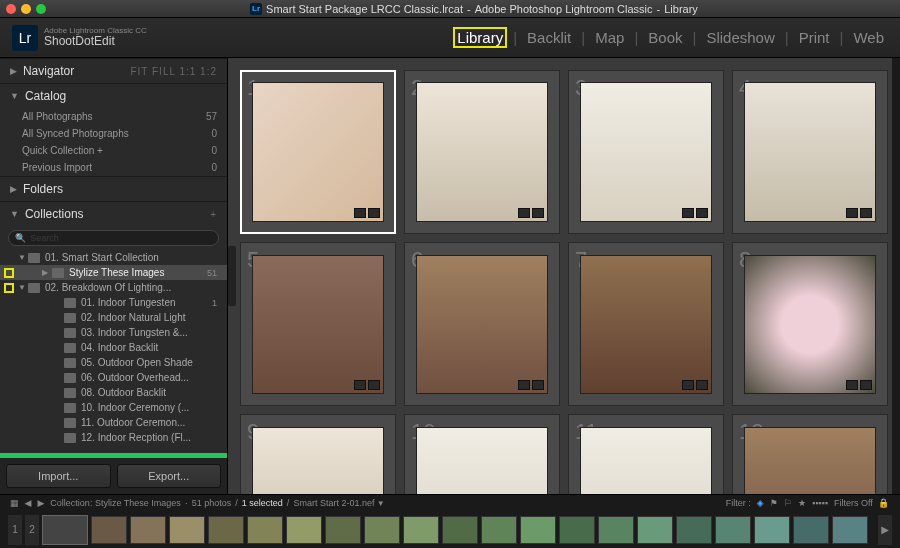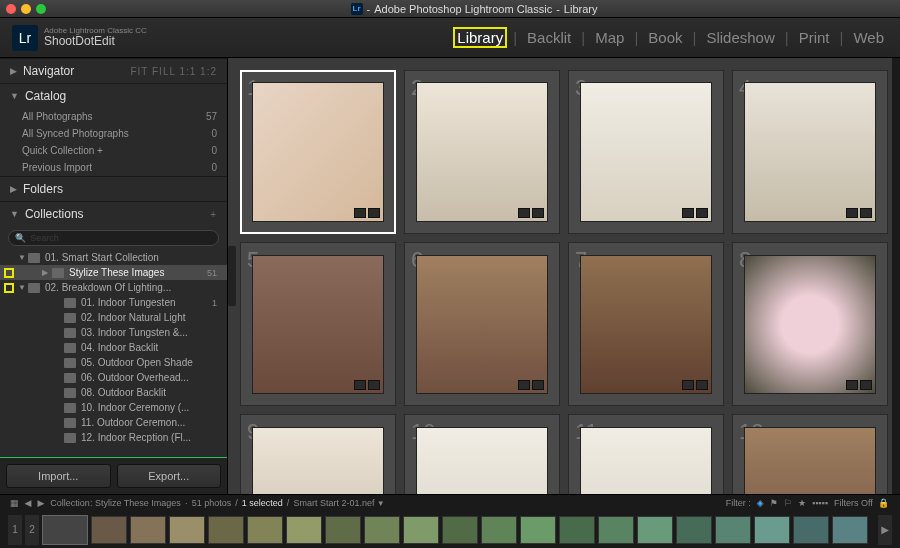--- a/index.html
+++ b/index.html
@@ -31,21 +31,21 @@
 .search{margin:4px 8px;padding:2px 6px;background:#1e1e1e;border:1px solid #444;border-radius:9px;font-size:9px;color:#666;display:flex;align-items:center;gap:4px}
 .coll-row{display:flex;align-items:center;padding:2px 10px 2px 18px;color:#aaa;cursor:pointer;position:relative;font-size:10px}
 .coll-row.sel{background:#4a4a4a;color:#eee}
 .coll-row .tw{width:10px;font-size:8px;color:#888}
 .coll-row .ic{width:12px;height:10px;background:#666;margin-right:5px;border-radius:1px}
 .coll-row .lbl{white-space:nowrap;overflow:hidden;text-overflow:ellipsis;flex:1}
 .coll-row .cnt{margin-left:auto;color:#888;font-size:9px;padding-left:4px}
 .coll-row.sub{padding-left:42px}
 .coll-row.sub2{padding-left:54px}
 .hl-box{position:absolute;left:4px;width:10px;height:10px;border:2px solid #e8e800;pointer-events:none}
-.left-btns{display:flex;gap:6px;padding:6px;background:#222;border-top:1px solid #22c55e;margin-top:auto}
+.left-btns{display:flex;gap:6px;padding:6px;background:#222;border-top:5px solid #22c55e;margin-top:auto}
 .left-btns button{flex:1;background:linear-gradient(#3a3a3a,#2e2e2e);border:1px solid #111;color:#bbb;font-size:11px;padding:5px 0;border-radius:3px;cursor:pointer}
 .main{flex:1;background:#3a3a3a;overflow:auto;position:relative}
 .grid{display:grid;grid-template-columns:repeat(4,1fr);gap:8px;padding:12px}
 .cell{position:relative;aspect-ratio:.95;background:#4a4a4a;border:1px solid #2a2a2a;display:flex;align-items:center;justify-content:center}
 .cell.sel{outline:2px solid #fff;outline-offset:-2px}
 .cell .num{position:absolute;top:4px;left:6px;font-size:22px;color:rgba(255,255,255,.25);font-weight:300}
 .thumb{width:86%;height:86%;background:#999;border:1px solid #222;position:relative}
 .badge-strip{position:absolute;bottom:3px;right:3px;display:flex;gap:2px}
 .badge-strip span{width:12px;height:10px;background:#2a2a2a;border:1px solid #111}
 .t1{background:linear-gradient(135deg,#e8d5c5,#d4b89a)}
@@ -72,20 +72,21 @@
 <body>
 
 <div class="titlebar">
   <div class="traffic">
     <span class="tl-close"></span>
     <span class="tl-min"></span>
     <span class="tl-max"></span>
   </div>
   <div class="title-text">
     <span class="lr-icon">Lr</span>
+    <span>Smart Start Package LRCC Classic.lrcat</span>
     <span>-</span>
     <span>Adobe Photoshop Lightroom Classic</span>
     <span>-</span>
     <span>Library</span>
   </div>
 </div>
 
 <div class="header">
   <div class="logo">
     <div class="logo-badge">Lr</div>

